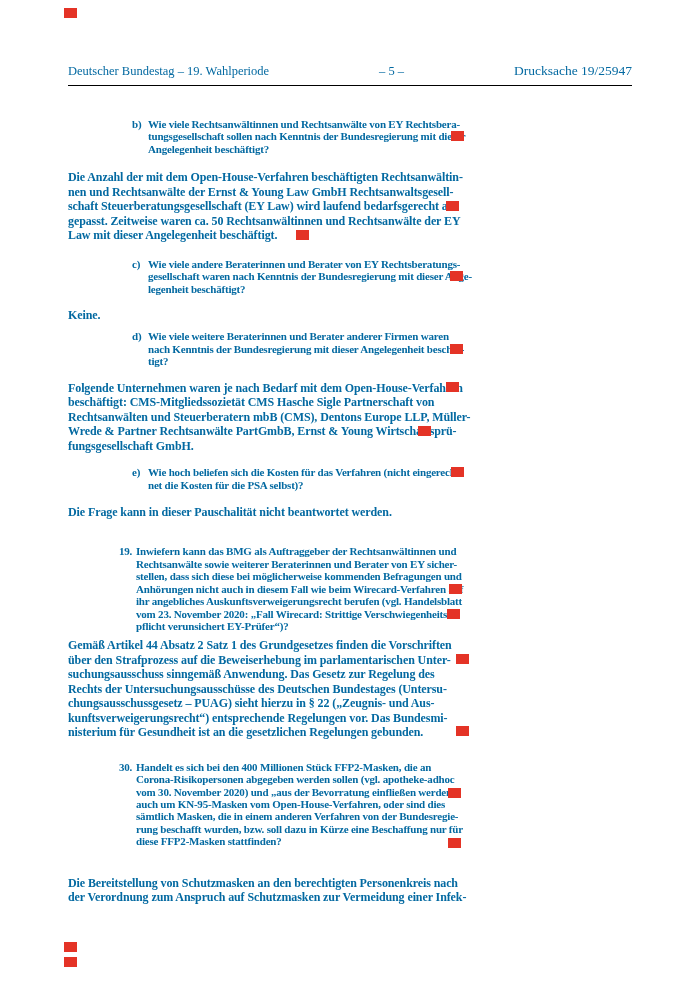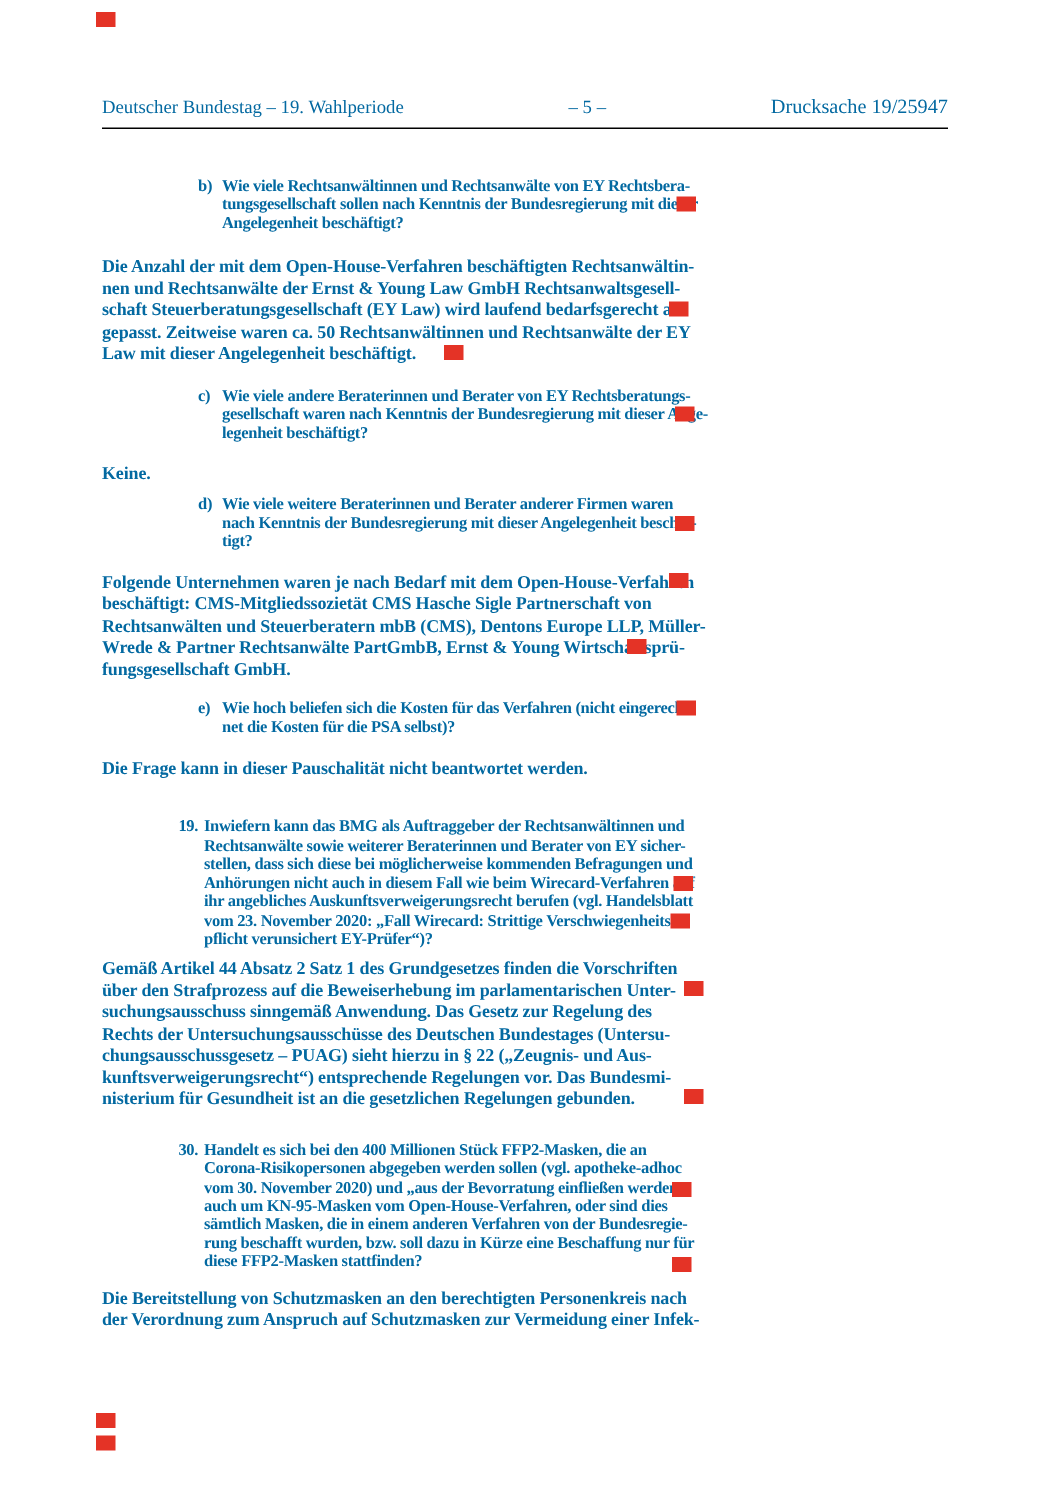--- a/index.html
+++ b/index.html
@@ -145,21 +145,21 @@
       <span class="q-label">30.</span>
       <div class="q-text">Handelt es sich bei den 400 Millionen Stück FFP2-Masken, die an
 Corona-Risikopersonen abgegeben werden sollen (vgl. apotheke-adhoc
 vom 30. November 2020) und „aus der Bevorratung einfließen werden“,
 auch um KN-95-Masken vom Open-House-Verfahren, oder sind dies
 sämtlich Masken, die in einem anderen Verfahren von der Bundesregie-
 rung beschafft wurden, bzw. soll dazu in Kürze eine Beschaffung nur für
 diese FFP2-Masken stattfinden?</div>
     </div>
 
-    <p class="answer" style="margin-top:10px">Die Bereitstellung von Schutzmasken an den berechtigten Personenkreis nach
+    <p class="answer" style="margin-top:28px">Die Bereitstellung von Schutzmasken an den berechtigten Personenkreis nach
 der Verordnung zum Anspruch auf Schutzmasken zur Vermeidung einer Infek-</p>
 
   </div>
 
   <div class="red-mark" style="left: 64px; top: 8px; background: rgb(228, 51, 38);"></div>
   <div class="red-mark" style="left: 451px; top: 131px; background: rgb(228, 51, 38);"></div>
   <div class="red-mark" style="left: 446px; top: 201px; background: rgb(228, 51, 38);"></div>
   <div class="red-mark" style="left: 296px; top: 230px; background: rgb(228, 51, 38);"></div>
   <div class="red-mark" style="left: 450px; top: 271px; background: rgb(228, 51, 38);"></div>
   <div class="red-mark" style="left: 450px; top: 344px; background: rgb(228, 51, 38);"></div>

